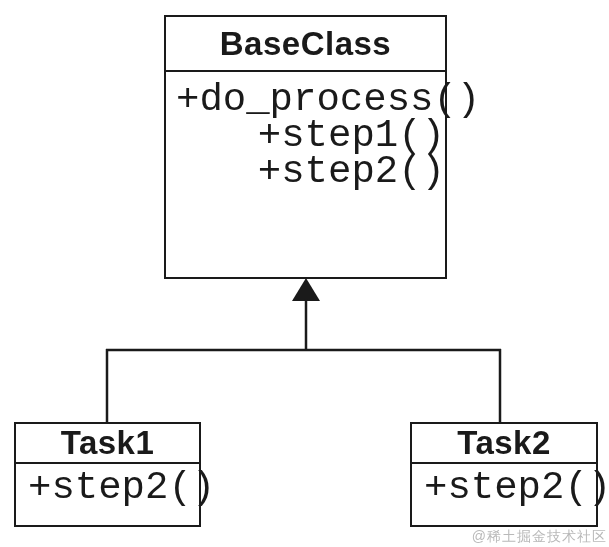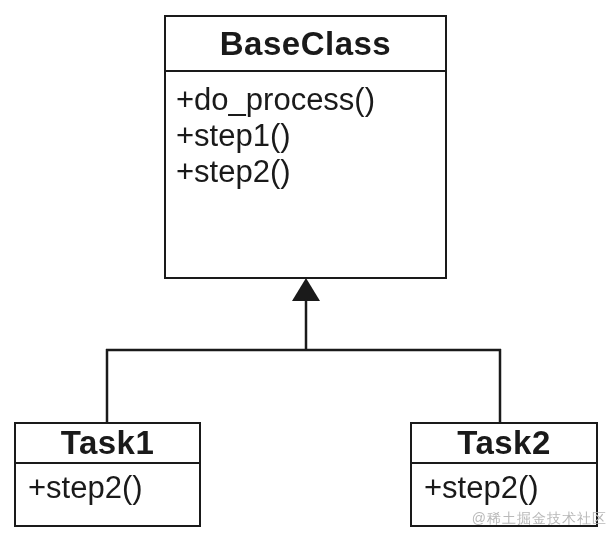--- a/index.html
+++ b/index.html
@@ -9,20 +9,21 @@
   }
   * { margin: 0; padding: 0; box-sizing: border-box; }
   html, body { background: var(--background); }
   .canvas {
     position: relative;
     width: 609px;
     height: 547px;
     background: var(--background);
     overflow: hidden;
     font-family: "Liberation Sans", sans-serif;
+    text-align: right;
   }
   .connectors {
     position: absolute;
     left: 0; top: 0;
     width: 609px; height: 547px;
     color: var(--line);
     pointer-events: none;
   }
   .class-box {
     position: absolute;
@@ -39,31 +40,31 @@
     border-bottom: 2.5px solid var(--line);
     font-weight: bold;
     font-size: 33px;
     color: var(--line);
     letter-spacing: 0.5px;
   }
   .base  .class-title { height: 55px; }
   .task1 .class-title, .task2 .class-title { height: 40px; }
   .class-methods {
     color: var(--line);
-    font-family: Liberation Sans, sans-serif;
-    font-size: 31px;
+    font-family: Liberation Mono, monospace;
+    font-size: 39px;
   }
   .base .class-methods { padding: 10px 0 0 10px; }
   .base .class-methods .method { line-height: 36px; white-space: pre; }
   .task1 .class-methods, .task2 .class-methods { padding: 5px 0 0 12px; }
   .task1 .class-methods .method, .task2 .class-methods .method { line-height: 38px; white-space: pre; }
   .watermark {
     position: absolute;
     right: 2px;
-    bottom: 19px;
+    bottom: 1px;
     font-size: 14px;
     color: var(--watermark);
     font-family: "Liberation Sans", sans-serif;
     letter-spacing: 1px;
     margin-top: 8px;
   }
 </style>
 </head>
 <body>
 

